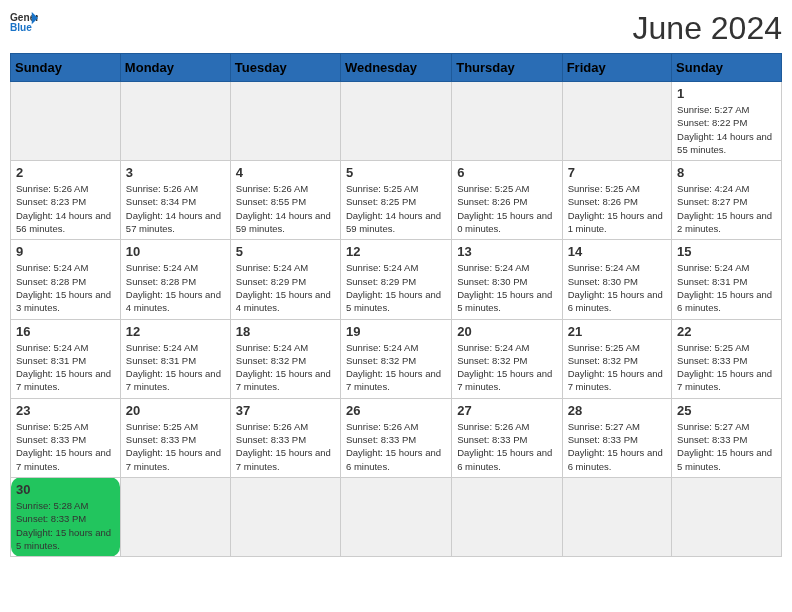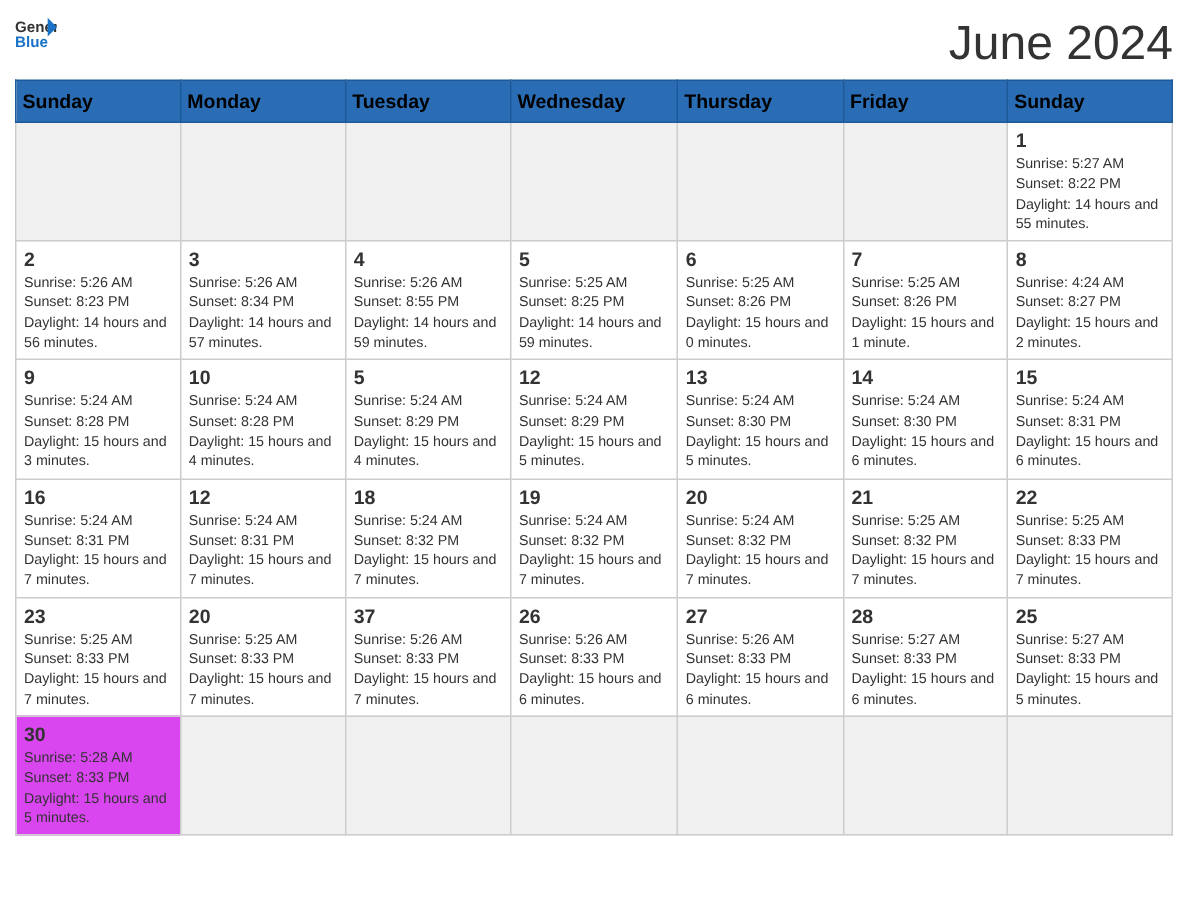--- a/index.html
+++ b/index.html
@@ -73,21 +73,22 @@
     }
     .day-info {
       font-size: 9.5px;
       line-height: 1.4;
       color: #333;
     }
     .last-row td {
       background: #f0f0f0;
     }
     .last-row td.has-data {
-      background: #d946ef;
+      background: #22c55e;
+      border-radius: 10px;
     }
   </style>
 </head>
 <body>
 
 <div class="header-area">
   <div class="logo">
     <svg class="logo-icon" viewBox="0 0 36 30" xmlns="http://www.w3.org/2000/svg">
       <text x="0" y="14" font-size="13" font-weight="bold" fill="#333">General</text>
       <text x="0" y="27" font-size="13" font-weight="bold" fill="#1a73c7">Blue</text>

